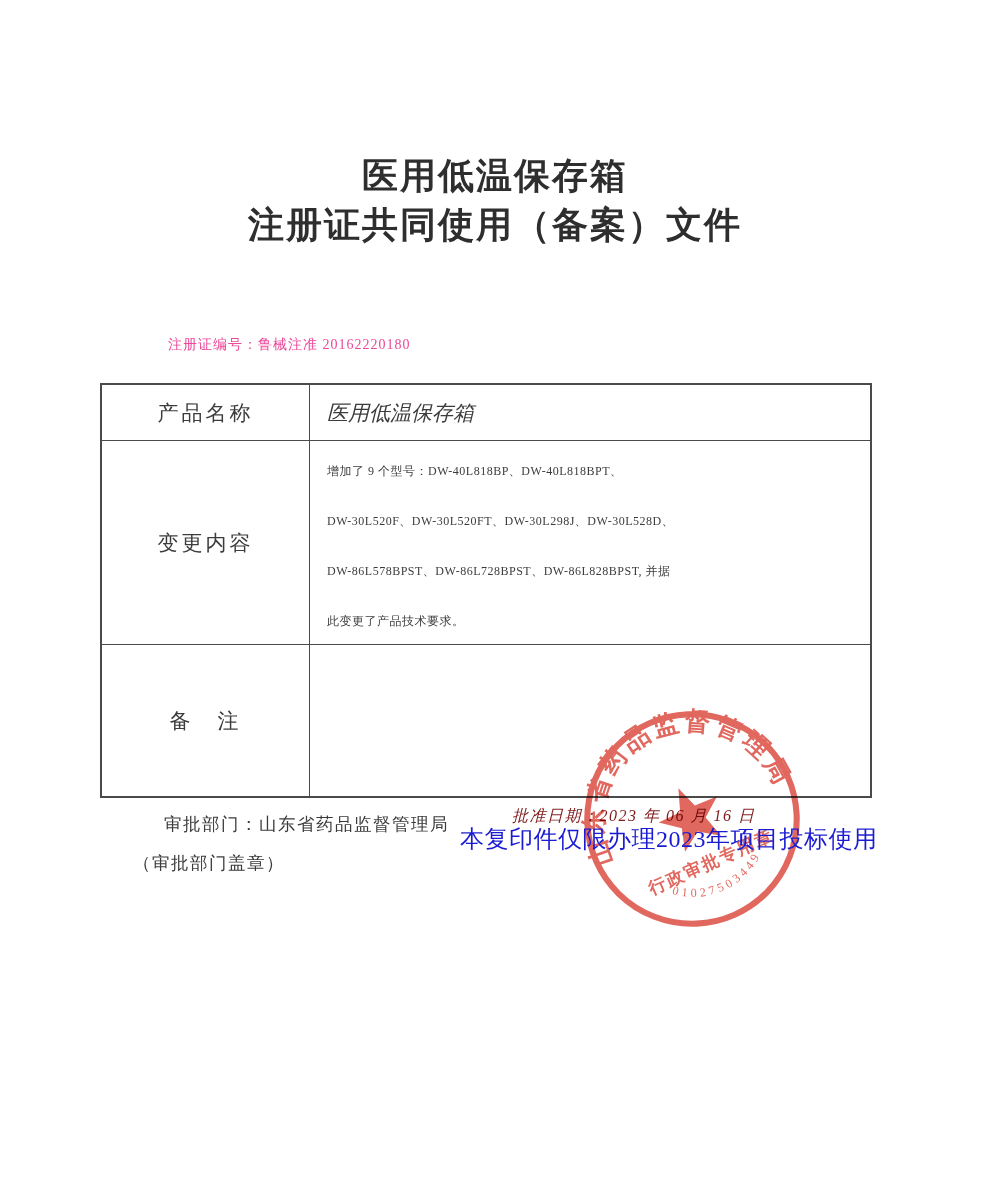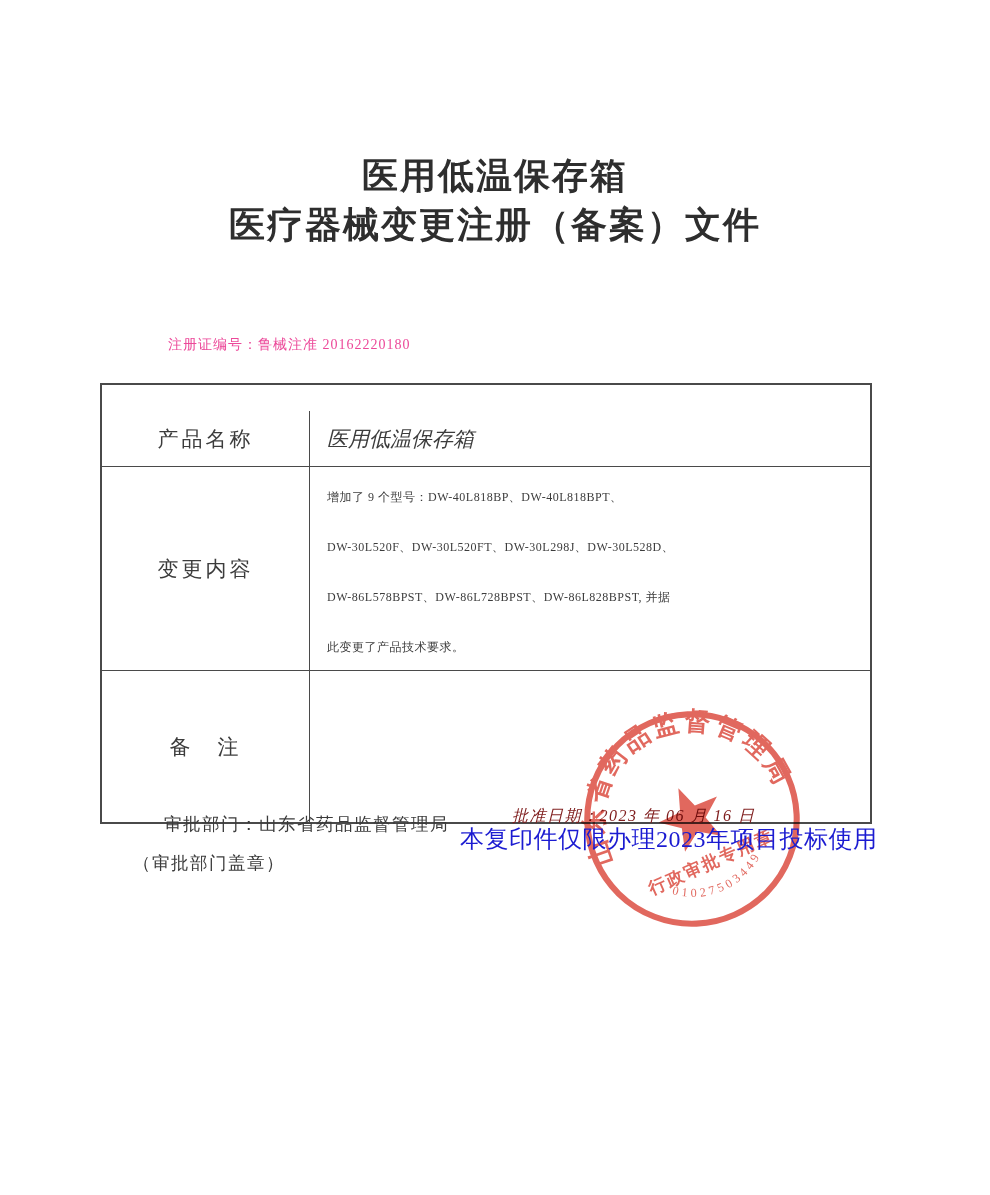--- a/index.html
+++ b/index.html
@@ -31,21 +31,21 @@
   }
 
   
   .info-table {
     position:absolute; left:100px; top:383px; width:772px;
     border:2px solid #4a4a4a;
     background:transparent;
   }
   .tr { display:flex; }
   .tr + .tr { border-top:1.6px solid #4a4a4a; }
-  .tr1 { height:55px;margin-top:26px; }
+  .tr1 { height:55px; }
   .tr2 { height:204px; }
   .tr3 { height:152px; }
   .th {
     width:208px; flex:0 0 208px;
     border-right:1.6px solid #4a4a4a;
     display:flex; align-items:center; justify-content:center;
     font-size:21px; letter-spacing:3px; color:#3c3c3c;
   }
   .td { flex:1 1 auto; padding-left:17px; color:#3c3c3c; }
   .td-vcenter { display:flex; align-items:center; font-size:21px;font-style:italic; }
@@ -87,21 +87,21 @@
     mix-blend-mode:multiply;
   }
 </style>
 </head>
 <body>
 
 <div class="doc">
 
   <div class="title-block">
     <div>医用低温保存箱</div>
-    <div>医疗器械变更注册（备案）文件</div>
+    <div>注册证共同使用（备案）文件</div>
   </div>
 
   <div class="regno">注册证编号：鲁械注准 20162220180</div>
 
   <div class="info-table">
     <div class="tr tr1">
       <div class="th">产品名称</div>
       <div class="td td-vcenter">
         <span>医用低温保存箱</span>
       </div>

